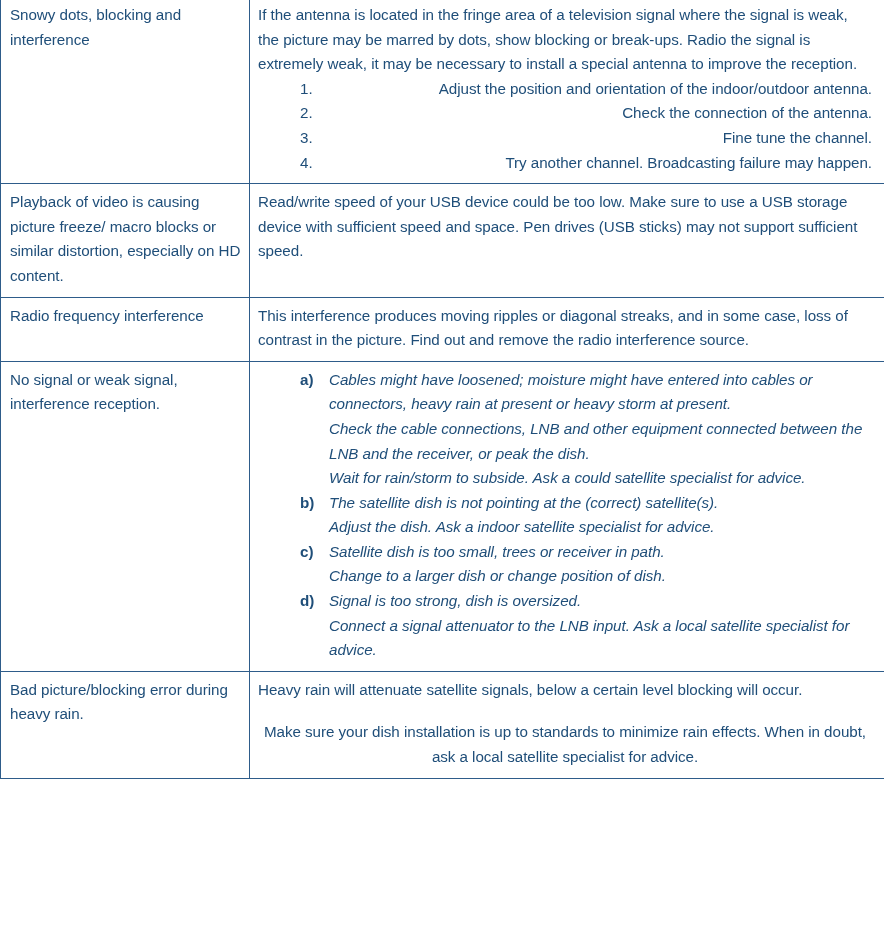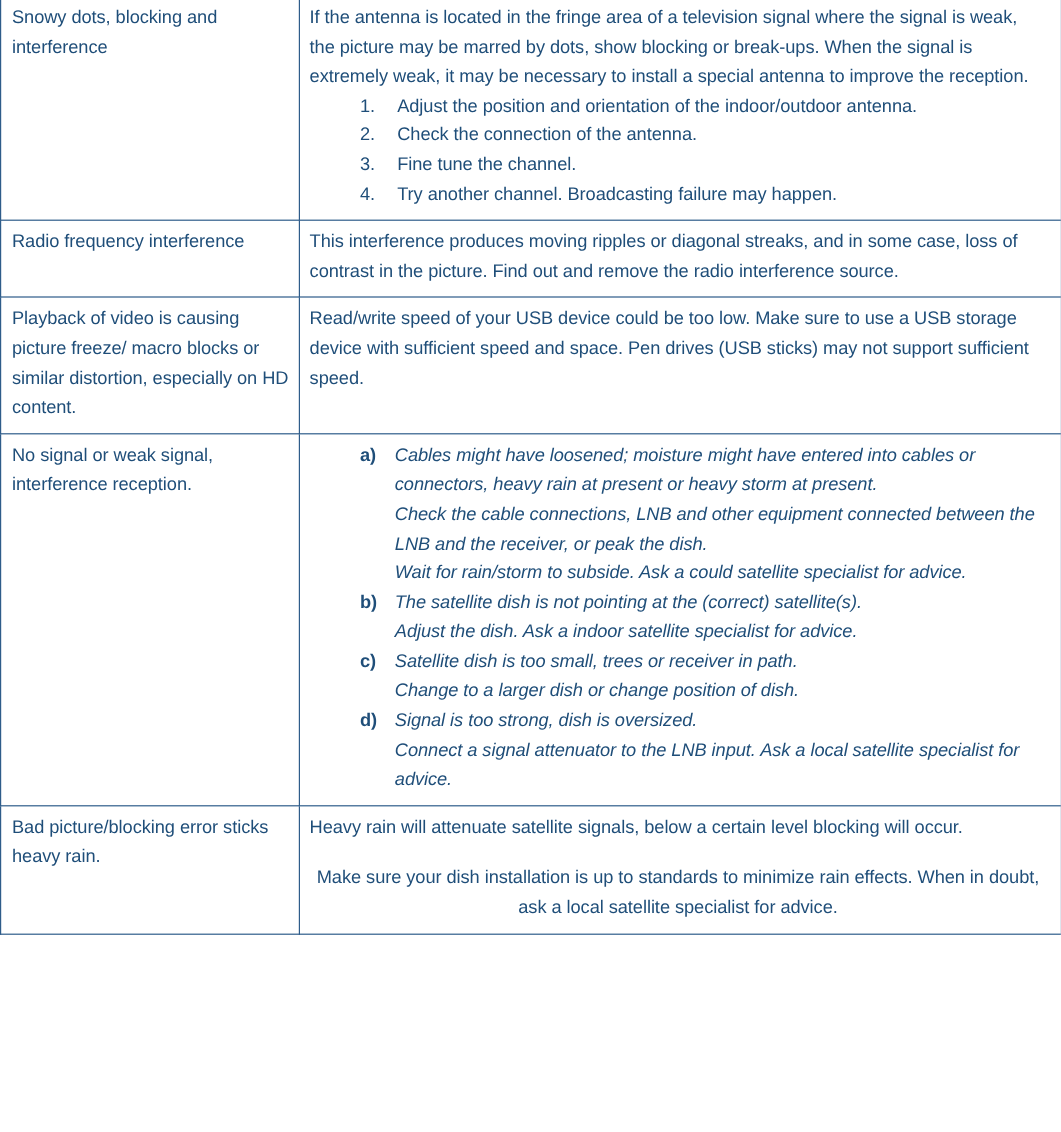--- a/index.html
+++ b/index.html
@@ -56,20 +56,21 @@
     display: flex;
     align-items: flex-start;
     padding-left: 42px;
   }
   ol.numbered-list > li .marker {
     flex: 0 0 31px;
     text-align: left;
   }
   ol.numbered-list > li .item-text {
     flex: 1 1 auto;
+    text-align: right;
   }
 
   
   ol.lettered-list {
     margin: 0;
     padding: 0;
     list-style: none;
   }
   ol.lettered-list > li {
     display: flex;
@@ -97,21 +98,21 @@
     <col class="c-symptom">
     <col class="c-remedy">
   </colgroup>
   <tbody>
 
     <tr>
       <td class="symptom-cell">
         <p class="para">Snowy dots, blocking and interference</p>
       </td>
       <td class="remedy-cell">
-        <p class="para">If the antenna is located in the fringe area of a television signal where the signal is weak, the picture may be marred by dots, show blocking or break-ups. When the signal is extremely weak, it may be necessary to install a special antenna to improve the reception.</p>
+        <p class="para">If the antenna is located in the fringe area of a television signal where the signal is weak, the picture may be marred by dots, show blocking or break-ups. Radio the signal is extremely weak, it may be necessary to install a special antenna to improve the reception.</p>
         <ol class="numbered-list">
           <li>
             <span class="marker">1.</span>
             <span class="item-text">Adjust the position and orientation of the indoor/outdoor antenna.</span>
           </li>
           <li>
             <span class="marker">2.</span>
             <span class="item-text">Check the connection of the antenna.</span>
           </li>
           <li>
@@ -121,33 +122,33 @@
           <li>
             <span class="marker">4.</span>
             <span class="item-text">Try another channel. Broadcasting failure may happen.</span>
           </li>
         </ol>
       </td>
     </tr>
 
     <tr>
       <td class="symptom-cell">
+        <p class="para">Playback of video is causing picture freeze/ macro blocks or similar distortion, especially on HD content.</p>
+      </td>
+      <td class="remedy-cell">
+        <p class="para">Read/write speed of your USB device could be too low. Make sure to use a USB storage device with sufficient speed and space. Pen drives (USB sticks) may not support sufficient speed.</p>
+      </td>
+    </tr>
+
+    <tr>
+      <td class="symptom-cell">
         <p class="para">Radio frequency interference</p>
       </td>
       <td class="remedy-cell">
         <p class="para">This interference produces moving ripples or diagonal streaks, and in some case, loss of contrast in the picture. Find out and remove the radio interference source.</p>
-      </td>
-    </tr>
-
-    <tr>
-      <td class="symptom-cell">
-        <p class="para">Playback of video is causing picture freeze/ macro blocks or similar distortion, especially on HD content.</p>
-      </td>
-      <td class="remedy-cell">
-        <p class="para">Read/write speed of your USB device could be too low. Make sure to use a USB storage device with sufficient speed and space. Pen drives (USB sticks) may not support sufficient speed.</p>
       </td>
     </tr>
 
     <tr>
       <td class="symptom-cell">
         <p class="para">No signal or weak signal, interference reception.</p>
       </td>
       <td class="remedy-cell">
         <ol class="lettered-list">
           <li>
@@ -178,21 +179,21 @@
               <span class="sub-line">Signal is too strong, dish is oversized.</span>
               <span class="sub-line">Connect a signal attenuator to the LNB input. Ask a local satellite specialist for advice.</span>
             </span>
           </li>
         </ol>
       </td>
     </tr>
 
     <tr>
       <td class="symptom-cell">
-        <p class="para">Bad picture/blocking error sticks heavy rain.</p>
+        <p class="para">Bad picture/blocking error during heavy rain.</p>
       </td>
       <td class="remedy-cell">
         <p class="para">Heavy rain will attenuate satellite signals, below a certain level blocking will occur.</p>
         <p class="para spaced">Make sure your dish installation is up to standards to minimize rain effects. When in doubt, ask a local satellite specialist for advice.</p>
       </td>
     </tr>
 
   </tbody>
 </table>
 

